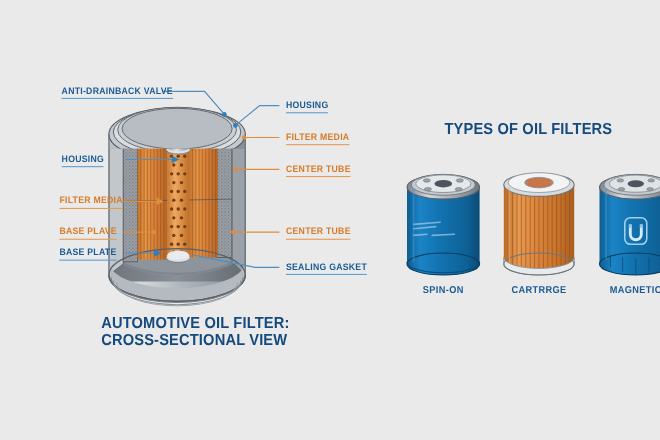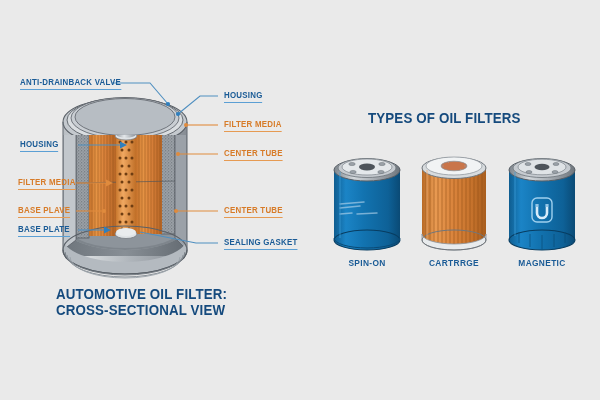--- a/index.html
+++ b/index.html
@@ -1,21 +1,21 @@
 <!DOCTYPE html>
 <html><head>
 <meta charset="utf-8">
 <style>
   html,body{margin:0;padding:0;}
   body{
     width:600px;height:400px;overflow:hidden;position:relative;
     background:#eaeaea;
     font-family:"Liberation Sans", sans-serif;
   }
-  #stage{position:absolute;inset:0;width:544px;height:400px;}
+  #stage{position:absolute;inset:0;width:544px;height:400px;margin-left:36px;}
 
   
   .lbl{
     position:absolute;
     font-family:"Liberation Sans", sans-serif;
     font-weight:700;
     font-size:8.5px;
     letter-spacing:.03em;
     white-space:nowrap;
     line-height:11px;

